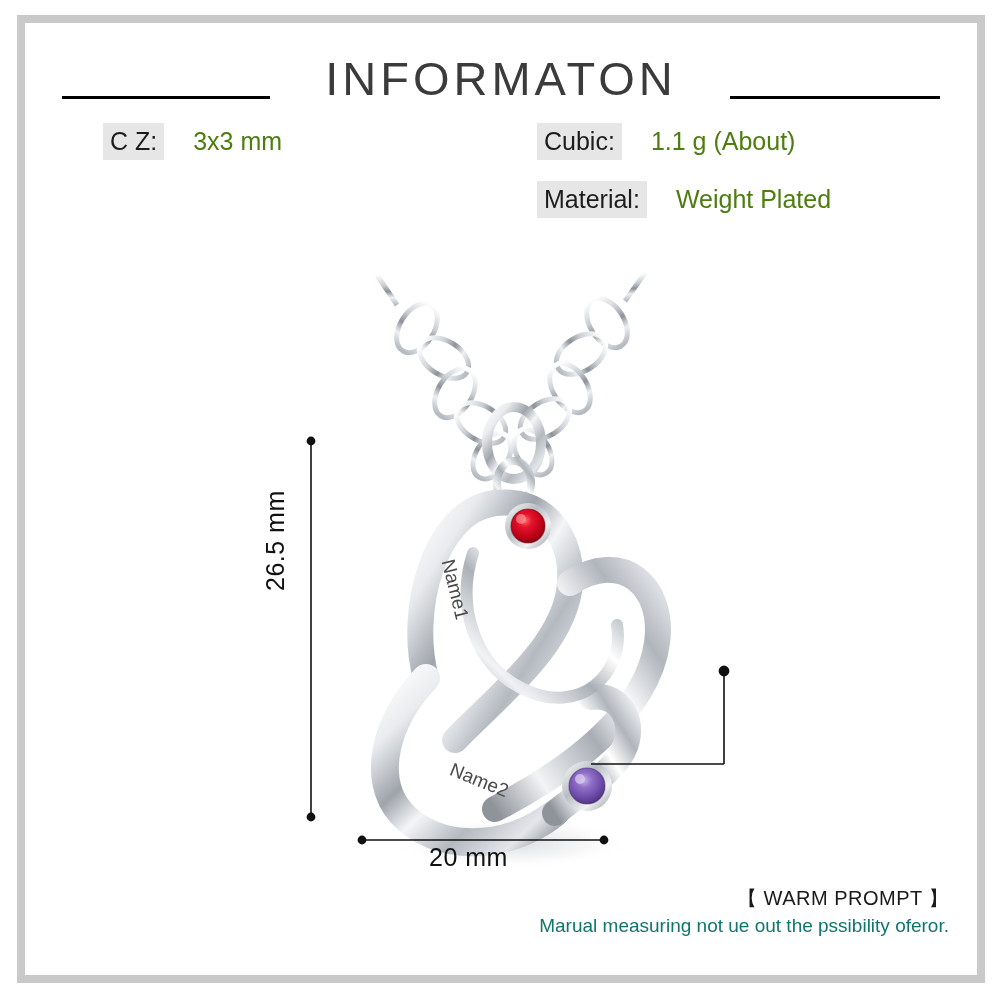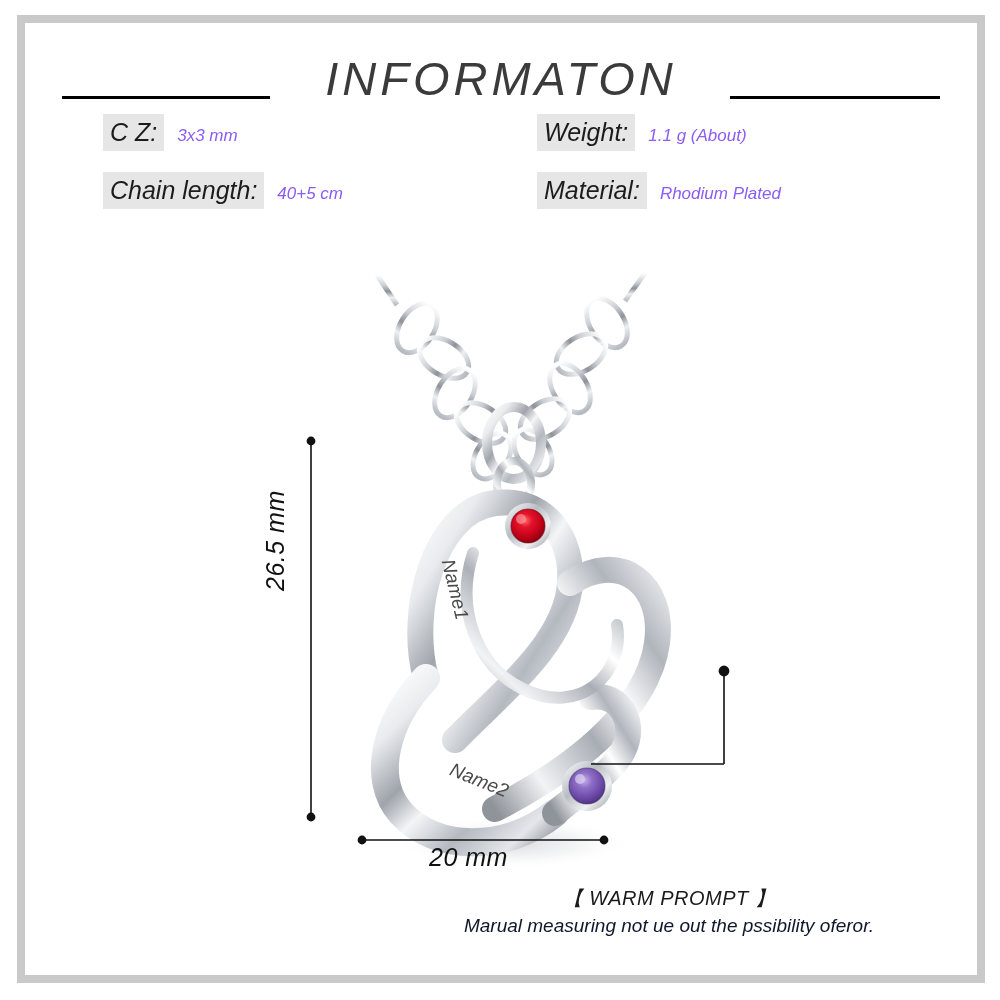--- a/index.html
+++ b/index.html
@@ -31,21 +31,20 @@
     box-sizing: border-box;
     background: #ffffff;
   }
   #content {
     position: absolute;
     left: 25px;
     top: 23px;
     width: 952px;
     height: 952px;
     background: #ffffff;
-    font-style: italic;
   }
 
   
   #header {
     position: absolute;
     left: 0;
     top: 25px;
     width: 952px;
     height: 70px;
   }
@@ -68,44 +67,44 @@
     letter-spacing: 4px;
     color: #3b3b3b;
     line-height: 62px;
     white-space: nowrap;
   }
 
   
   #specs {
     position: absolute;
     left: 0;
-    top: 91px;
+    top: 100px;
     width: 944px;
     height: 120px;
     padding-left: 25px;
   }
   .spec-row { position: absolute; display: flex; align-items: baseline; white-space: nowrap; }
   #spec-cz       { left: 78px;  top: 0px;  }
   #spec-chain    { left: 78px;  top: 58px; }
   #spec-weight   { left: 512px; top: 0px;  }
   #spec-material { left: 512px; top: 58px; }
 
   .spec-label {
     background: #e6e6e6;
     color: #1c1c1c;
     font-size: 25px;
     font-weight: 400;
     padding: 3px 7px 4px 7px;
     line-height: 30px;
   }
   .spec-value {
-    color: #8b5cf6;
-    font-size: 17px;
+    color: #4d7c0f;
+    font-size: 25px;
     font-weight: 400;
-    margin-left: 13px;
+    margin-left: 29px;
     line-height: 30px;
   }
 
   
   #product-area {
     position: absolute;
     left: 0;
     top: 230px;
     width: 952px;
     height: 640px;
@@ -143,32 +142,32 @@
     color: #111111;
     white-space: nowrap;
   }
 
   
   #warm-prompt {
     position: absolute;
     right: 28px;
     top: 862px;
     width: 560px;
-    text-align: center;
+    text-align: right;
   }
   #warm-prompt-title {
     font-size: 20px;
     color: #1a1a1a;
     letter-spacing: 0.5px;
     line-height: 27px;
     white-space: nowrap;
   }
   .warm-prompt-line {
     font-size: 19px;
-    color: #0f172a;
+    color: #0f766e;
     line-height: 28px;
     white-space: nowrap;
   }
 </style>
 </head>
 <body>
 
 <div id="page">
 
   <div id="frame-border"></div>
@@ -181,33 +180,29 @@
       <div class="rule" id="rule-right"></div>
     </div>
 
     <div id="specs">
 
       <div class="spec-row" id="spec-cz">
         <span class="spec-label">C Z:</span>
         <span class="spec-value">3x3 mm</span>
       </div>
 
-      <div class="spec-row" id="spec-chain">
-        <span class="spec-label">Chain length:</span>
-        <span class="spec-value">40+5 cm</span>
-      </div>
 
       <div class="spec-row" id="spec-weight">
-        <span class="spec-label">Weight:</span>
+        <span class="spec-label">Cubic:</span>
         <span class="spec-value">1.1 g (About)</span>
       </div>
 
       <div class="spec-row" id="spec-material">
         <span class="spec-label">Material:</span>
-        <span class="spec-value">Rhodium Plated</span>
+        <span class="spec-value">Weight Plated</span>
       </div>
 
     </div>
 
     <div id="product-area">
       <svg id="jewelry" viewBox="0 0 952 640" xmlns="http://www.w3.org/2000/svg">
         <defs>
           <linearGradient id="silver" x1="0" y1="0" x2="1" y2="1">
             <stop offset="0%" stop-color="#ffffff"></stop>
             <stop offset="18%" stop-color="#e9ebee"></stop>

